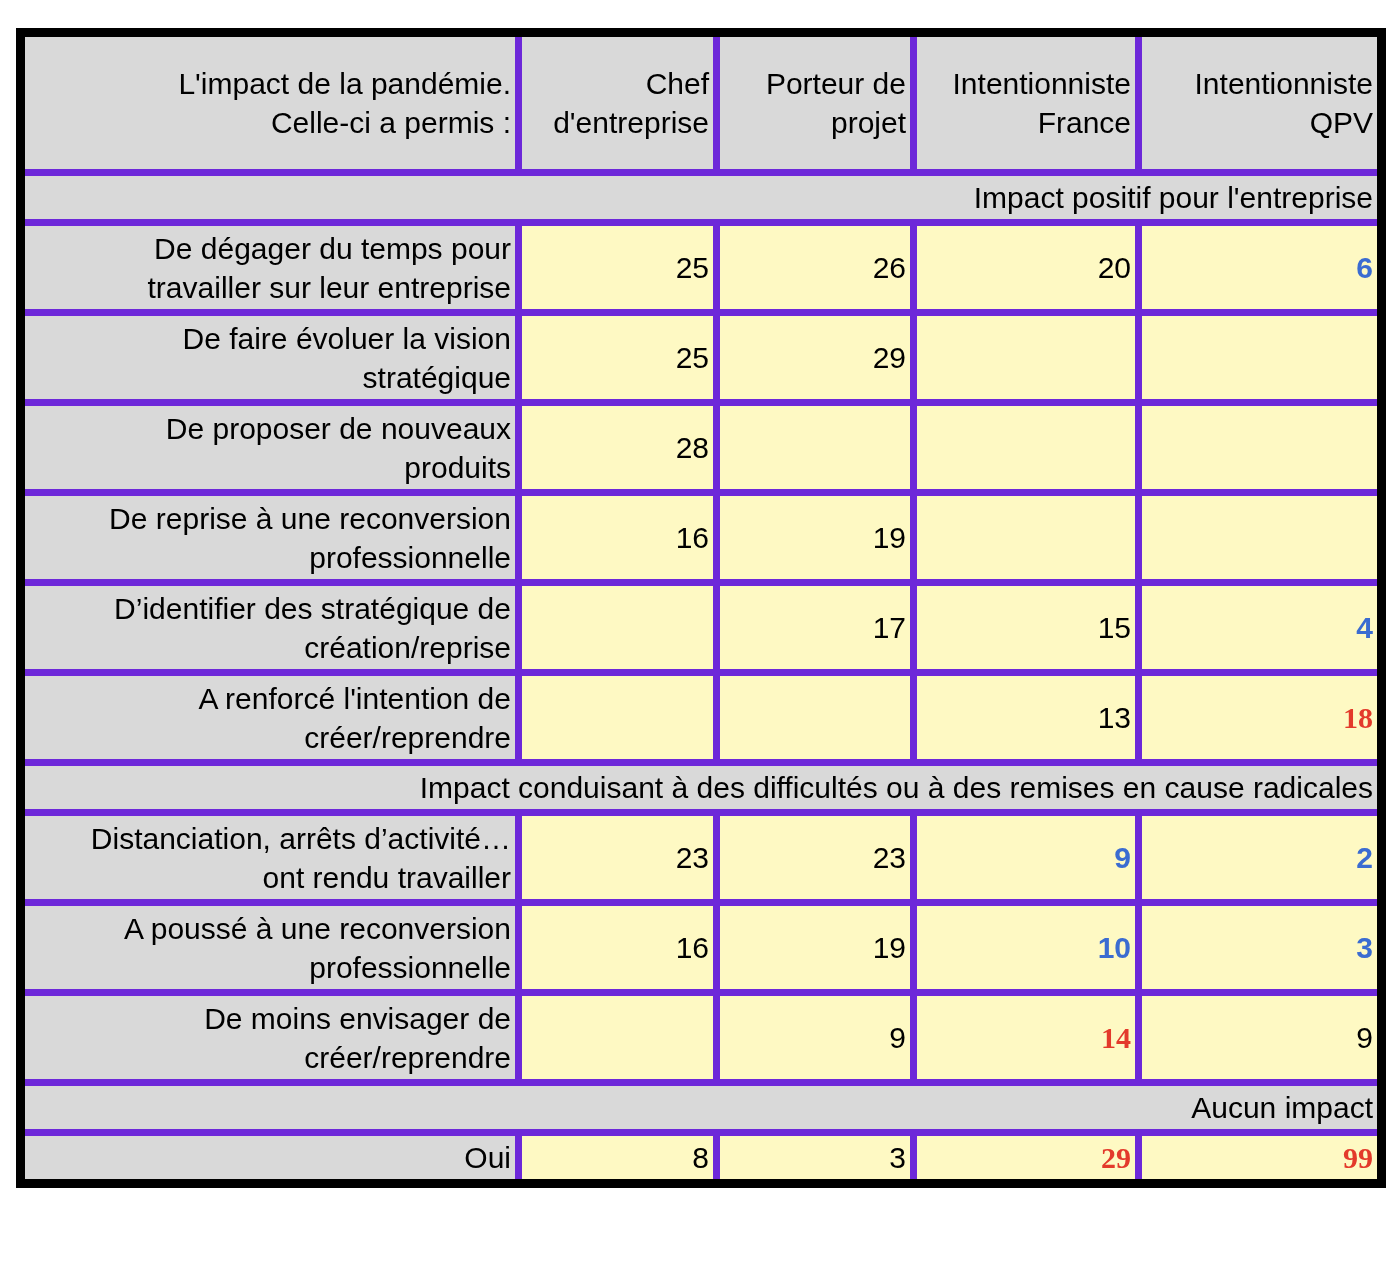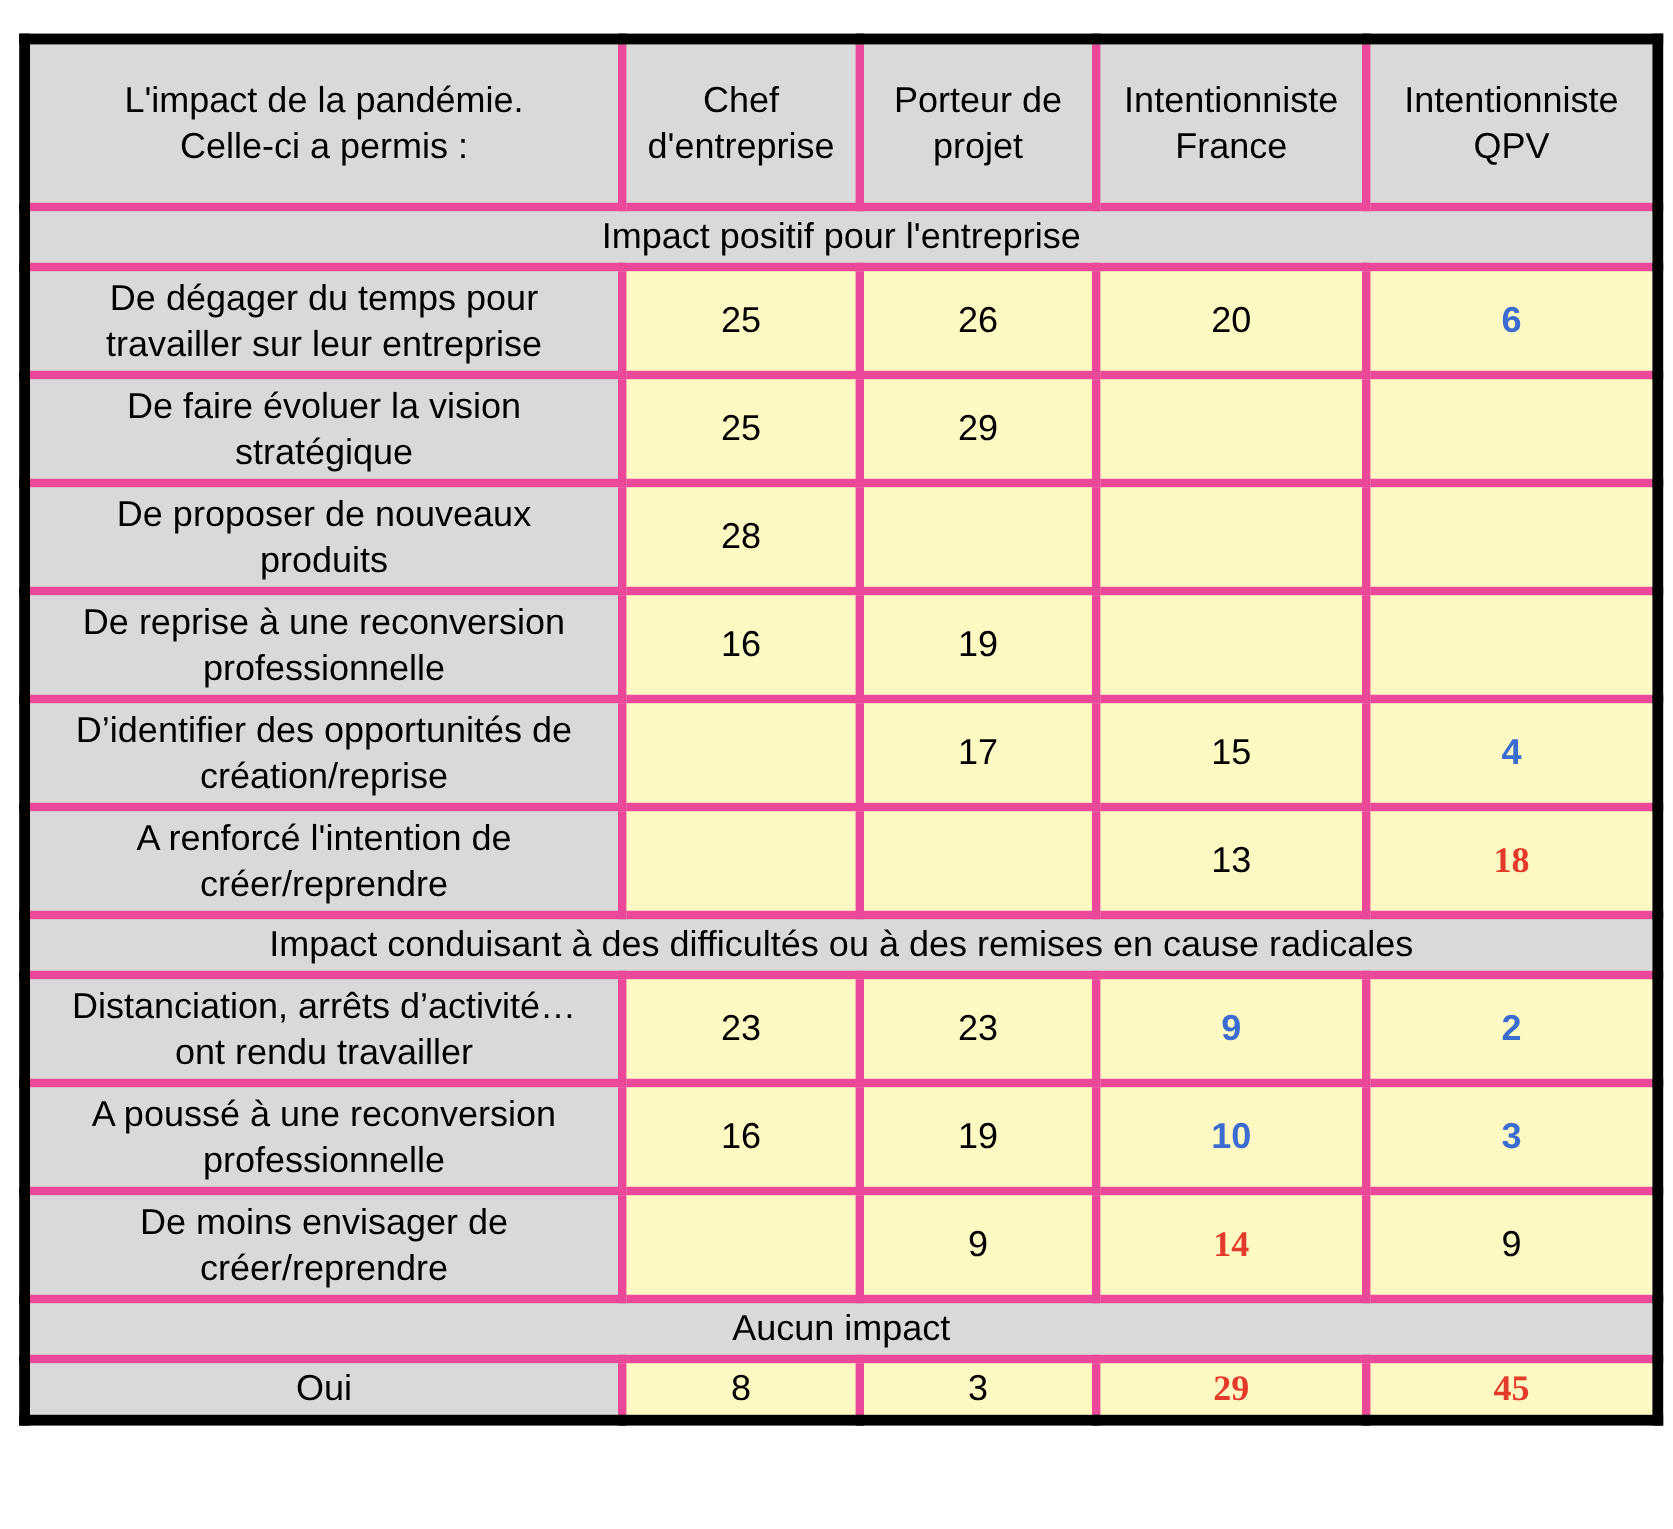--- a/index.html
+++ b/index.html
@@ -19,22 +19,22 @@
     table-layout: fixed;
     margin: 28px 0 0 16px;
     border: 9px solid #000000;
   }
   col.c0 { width: 498px; }
   col.c1 { width: 198px; }
   col.c2 { width: 197px; }
   col.c3 { width: 225px; }
   col.c4 { width: 243px; }
   th, td {
-    border: 7px solid #ec4899;
-    text-align: center;
+    border: 7px solid #6d28d9;
+    text-align: right;
     vertical-align: middle;
     font-size: 30px;
     font-weight: 400;
     line-height: 1.3;
     padding: 2px 4px;
     white-space: pre-line;
     overflow: hidden;
   }
   th, td.label, tr.row-section td {
     background: var(--header-bg, #D9D9D9);
@@ -108,21 +108,21 @@
     <tr class="row-data">
       <td class="label">De reprise à une reconversion
 professionnelle</td>
       <td class="num">16</td>
       <td class="num">19</td>
       <td class="num"></td>
       <td class="num"></td>
     </tr>
 
     <tr class="row-data">
-      <td class="label">D’identifier des opportunités de
+      <td class="label">D’identifier des stratégique de
 création/reprise</td>
       <td class="num"></td>
       <td class="num">17</td>
       <td class="num">15</td>
       <td class="num blue">4</td>
     </tr>
 
     <tr class="row-data">
       <td class="label">A renforcé l'intention de
 créer/reprendre</td>
@@ -165,16 +165,16 @@
 
     <tr class="row-section">
       <td colspan="5">Aucun impact</td>
     </tr>
 
     <tr class="row-data row-short">
       <td class="label">Oui</td>
       <td class="num">8</td>
       <td class="num">3</td>
       <td class="num red">29</td>
-      <td class="num red">45</td>
+      <td class="num red">99</td>
     </tr>
   </tbody>
 </table>
 
 </body></html>

